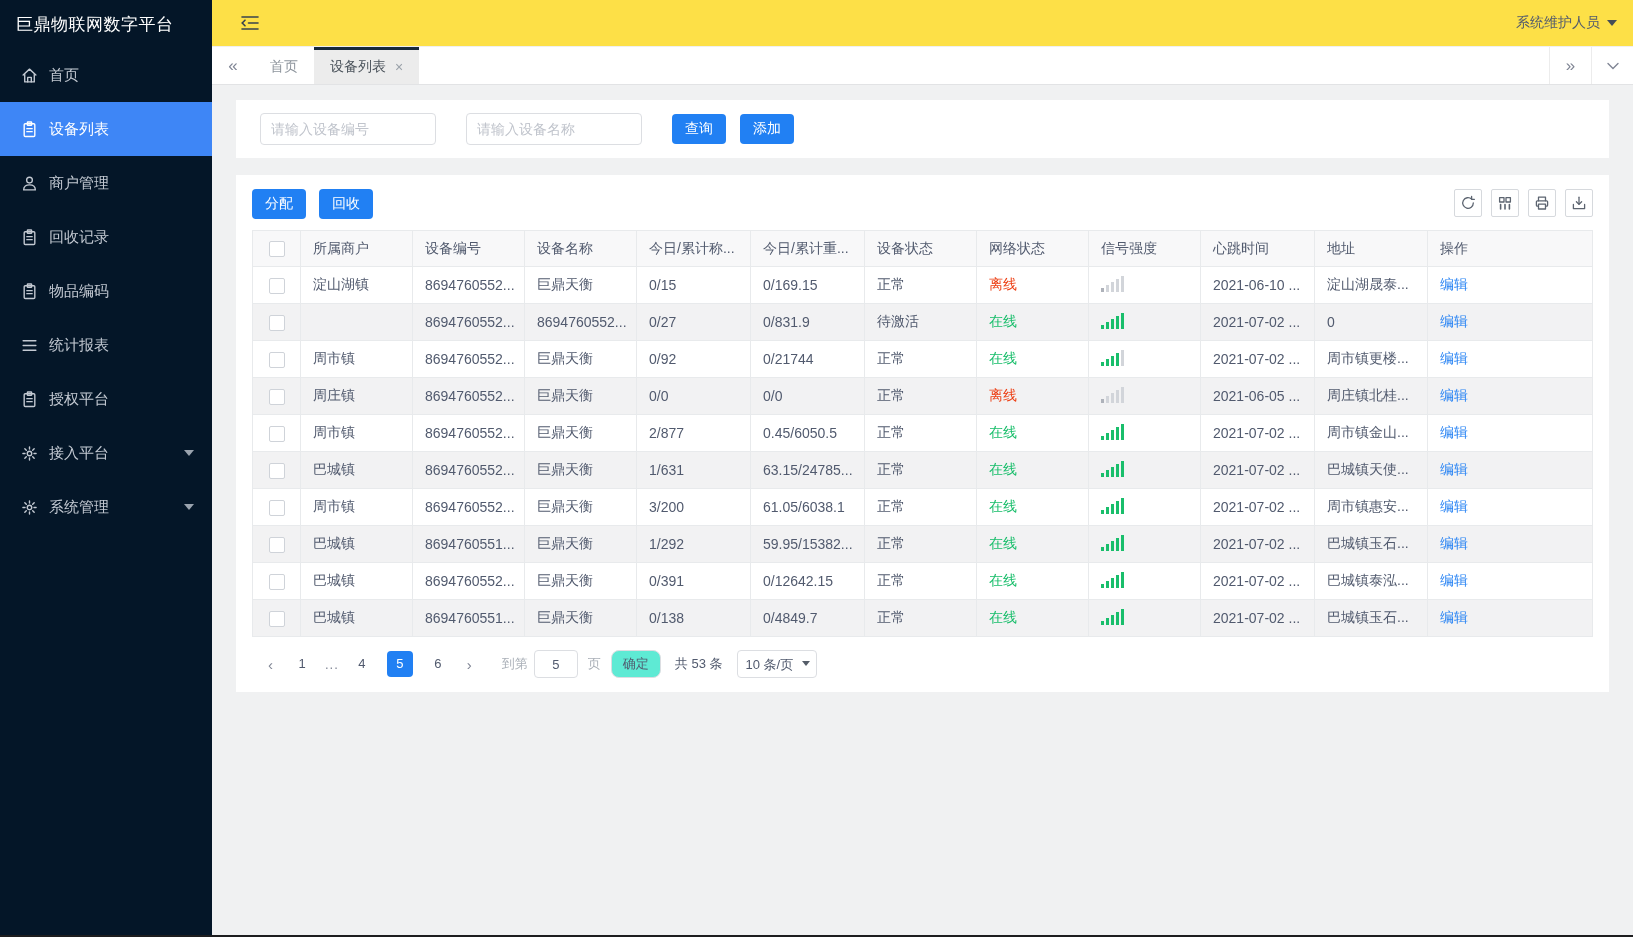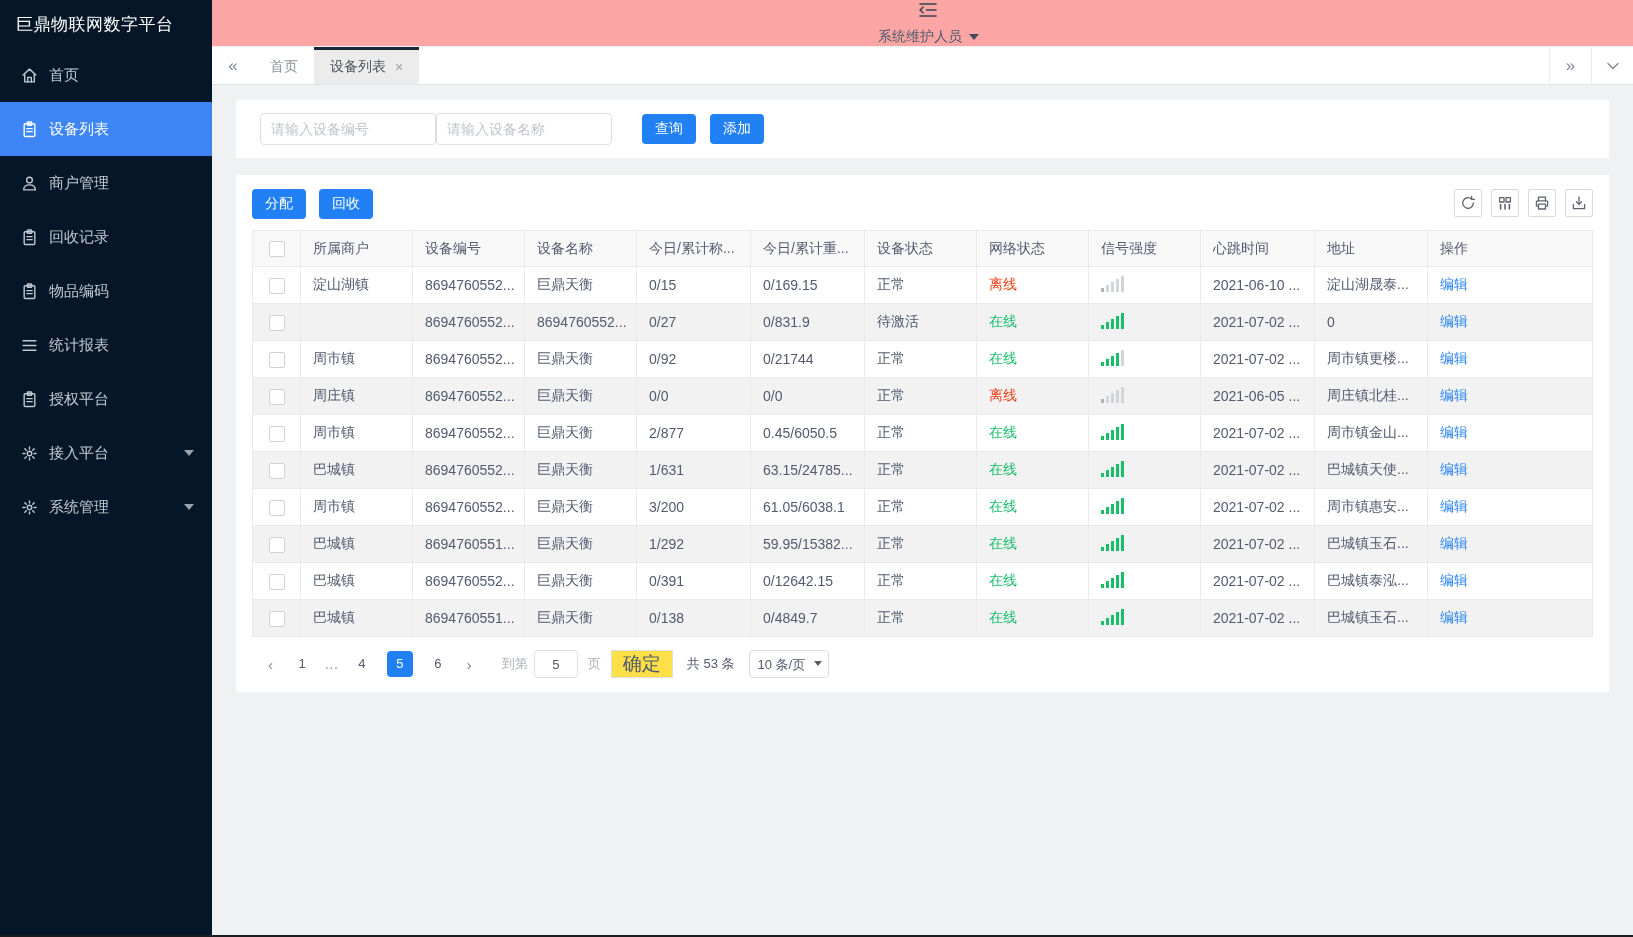--- a/index.html
+++ b/index.html
@@ -11,21 +11,21 @@
   .sidebar { width:212px; flex-shrink:0; background:#041628; height:100%; }
   .logo { height:48px; display:flex; align-items:center; padding-left:16px; color:#fff; font-size:17px; font-weight:400; letter-spacing:.5px; }
   .menu-item { height:54px; display:flex; align-items:center; gap:11px; padding:0 18px 0 21px; color:#c3c9d2; font-size:15px; cursor:pointer; }
   .menu-item.active { background:#3e86f6; color:#fff; }
   .menu-item .mi-icon { width:17px; height:17px; display:inline-flex; }
   .menu-item .mi-icon svg { width:17px; height:17px; }
   .menu-item .arrow-down { margin-left:auto; width:0; height:0; border-left:5px solid transparent; border-right:5px solid transparent; border-top:6px solid #9aa3ae; }
 
   
   .main { flex:1; display:flex; flex-direction:column; min-width:0; }
-  .navbar { height:47px; background:#fca5a5; display:flex; align-items:center; justify-content:space-between; padding:0 16px 0 28px; border-bottom:1px solid #f0f0f0;flex-direction:column; }
+  .navbar { height:47px; background:#fde047; display:flex; align-items:center; justify-content:space-between; padding:0 16px 0 28px; border-bottom:1px solid #f0f0f0; }
   .hamburger { width:22px; height:20px; color:#39434e; display:flex; align-items:center; cursor:pointer; }
   .hamburger svg { width:20px; height:16px; }
   .user-menu { display:flex; align-items:center; gap:7px; color:#515a6e; font-size:14px; cursor:pointer; }
   .user-caret { width:0; height:0; border-left:5px solid transparent; border-right:5px solid transparent; border-top:6px solid #444c57; }
 
   
   .tabbar { height:38px; background:#fff; border-bottom:1px solid #e2e3e5; display:flex; align-items:stretch; }
   .tab-nav { width:42px; display:flex; align-items:center; justify-content:center; color:#808695; font-size:17px; cursor:pointer; }
   .tab-nav.sep-l { border-left:1px solid #ececec; }
   .tabs { display:flex; align-items:stretch; }
@@ -34,21 +34,21 @@
   .tab .close { color:#9aa1a9; font-size:14px; }
   .tab-spacer { flex:1; }
   .chev-down svg { width:12px; height:8px; }
 
   
   .content { flex:1; padding:15px 24px; overflow:hidden; }
   .card { background:#fff; }
   .search-card { height:58px; display:flex; align-items:center; padding:0 24px; margin-bottom:17px; }
   .txt { width:176px; height:32px; border:1px solid #dcdee2; border-radius:4px; padding:0 10px; font-size:14px; color:#515a6e; outline:none; }
   .txt::placeholder { color:#c0c4cc; }
-  .txt + .txt { }
+  .txt + .txt { margin-left:30px; }
   .btn { height:30px; padding:0 13px; border:none; border-radius:4px; background:#2180f3; color:#fff; font-size:14px; cursor:pointer; font-family:inherit; }
   .search-card .btn { margin-left:14px; }
   .search-card .btn.first { margin-left:30px; }
 
   .table-card { padding:14px 16px 14px; }
   .tc-toolbar { display:flex; gap:13px; margin-bottom:11px; }
   .tc-right { margin-left:auto; display:flex; gap:9px; }
   .icon-btn { width:28px; height:28px; border:1px solid #d6d9dd; border-radius:2px; background:#fff; color:#5c6470; display:flex; align-items:center; justify-content:center; cursor:pointer; }
   .icon-btn svg { width:16px; height:16px; }
 
@@ -67,21 +67,21 @@
 
   
   .pagination { display:flex; align-items:center; margin-top:13px; font-size:13px; color:#515a6e; padding-left:6px; }
   .pg-arrow { color:#808695; font-size:15px; padding:0 10px; cursor:pointer; }
   .pg-num { min-width:26px; height:26px; line-height:26px; text-align:center; border-radius:4px; margin:0 6px; cursor:pointer; }
   .pg-num.active { background:#2180f3; color:#fff; }
   .pg-ellipsis { color:#808695; margin:0 4px; letter-spacing:1px; }
   .pg-muted { color:#aab0b8; margin:0 6px 0 20px; }
   .pg-unit { color:#aab0b8; margin:0 10px 0 10px; }
   .goto-input { width:44px; height:28px; border:1px solid #dcdee2; border-radius:4px; text-align:center; font-size:13px; color:#515a6e; outline:none; }
-  .confirm-btn { height:28px; padding:0 11px; border:1px solid #dcdee2; border-radius:0; background:#fde047; color:#515a6e; font-size:19px; cursor:pointer; margin-right:14px; font-family:inherit; }
+  .confirm-btn { height:28px; padding:0 11px; border:1px solid #dcdee2; border-radius:8px; background:#5eead4; color:#515a6e; font-size:13px; cursor:pointer; margin-right:14px; font-family:inherit; }
   .pg-total { margin-right:14px; }
   .size-wrap { position:relative; display:inline-block; }
   .size-select { -webkit-appearance:none; appearance:none; height:28px; border:1px solid #dcdee2; border-radius:4px; background:#fff; color:#515a6e; font-size:13px; padding:0 22px 0 8px; cursor:pointer; font-family:inherit; outline:none; }
   .size-caret { position:absolute; right:7px; top:11px; width:0; height:0; border-left:4px solid transparent; border-right:4px solid transparent; border-top:5px solid #555d68; pointer-events:none; }
 
   .bottom-strip { width:1633px; height:2px; background:#1d1d1f; }
 </style>
 </head>
 <body>
 

